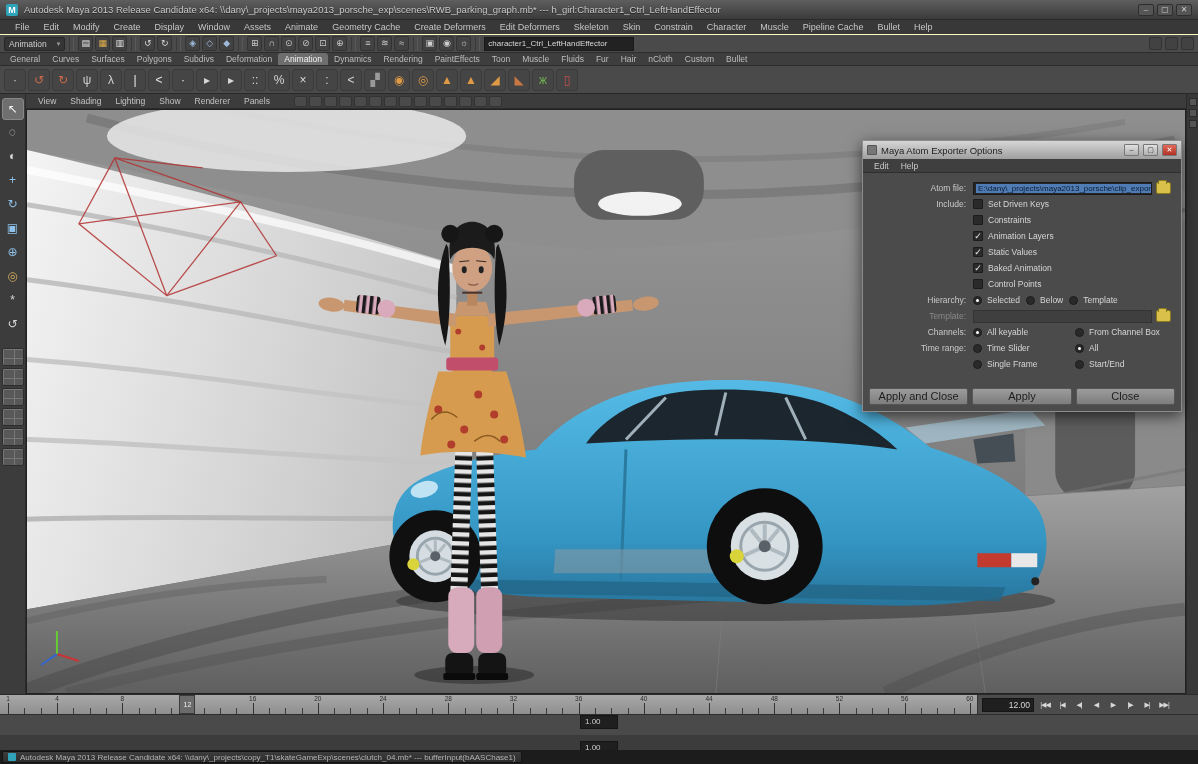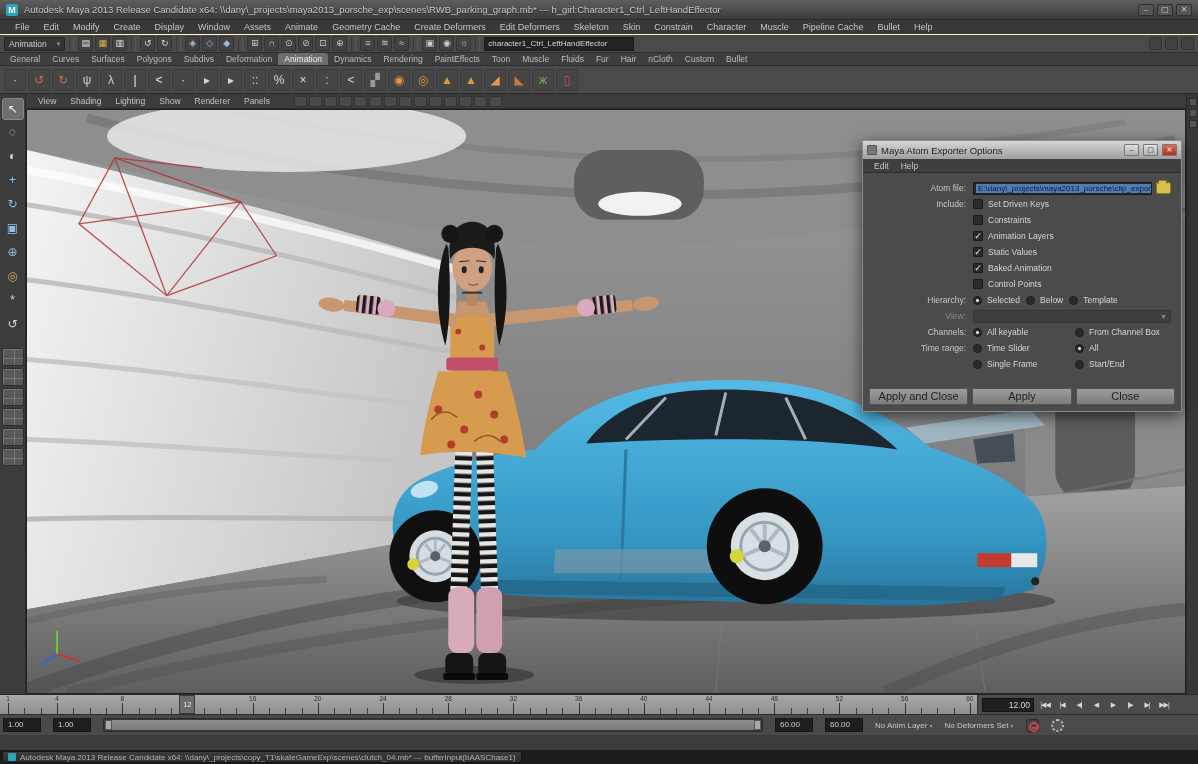--- a/index.html
+++ b/index.html
@@ -74,21 +74,21 @@
   .ticklab { position:absolute; top:0; font-size:6.5px; color:#2e2e2e; transform:translateX(-50%);}
   #frame-marker { position:absolute; top:0; bottom:0; width:16px; background:#6b6b6b;
     border:1px solid #3a3a3a; color:#f0f0f0; font-size:7px; text-align:center; line-height:18px;}
   #tl-right { flex:1; display:flex; align-items:center; gap:3px; padding:0 4px;}
   #current-time { width:52px; height:14px; background:#1f1f1f; border:1px solid #151515;
     color:#d8d8d8; font-size:8.5px; text-align:right; padding:0 3px; line-height:12px;}
   .pb-btn { min-width:16px; height:15px; color:#d8d8d8; font-size:7px; line-height:15px;
     text-align:center; letter-spacing:-1px; white-space:nowrap;}
 
   #rangerow { top:714px; height:21px; background:#4a4a4a; display:flex; align-items:center;
-    padding:0 3px; gap:12px; border-top:1px solid #2e2e2e;}
+    padding:0 3px; gap:12px; border-top:1px solid #2e2e2e;flex-direction:column;}
   .rfield { height:14px; background:#1f1f1f; border:1px solid #151515; color:#cfcfcf;
     font-size:8px; line-height:12px; padding:0 4px; min-width:38px; text-align:left;}
   #range-track { position:relative; width:600px; flex:1; max-width:660px; height:14px;
     background:#3a3a3a; border:1px solid #2a2a2a; border-radius:2px;}
   #range-bar { position:absolute; left:1px; right:1px; top:1px; bottom:1px;
     background:linear-gradient(#909090,#7a7a7a); border-radius:2px;}
   .range-handle { position:absolute; top:0; bottom:0; width:7px; background:#a8a8a8;
     border:1px solid #555;}
   .tl-menu { color:#c8c8c8; font-size:8px; white-space:nowrap; display:flex; align-items:center; gap:2px;}
   .tl-menu .car { font-size:6px; color:#999;}
@@ -565,27 +565,26 @@
           <span class="ropt">
             <span class="radio"></span>
             <span class="rlab">Below</span>
           </span>
           <span class="ropt">
             <span class="radio"></span>
             <span class="rlab">Template</span>
           </span>
         </div>
 
-
       <div class="frow">
-        <div class="flabel dim">View:</div>
-        <div class="dropdown">
-          <span>▼</span>
-        </div>
-      </div>
+        <div class="flabel dim">Template:</div>
+        <div class="tfield disabled"></div>
+        <div class="folder-btn"></div>
+      </div>
+
 
       <div class="frow" id="channels-row">
         <div class="flabel">Channels:</div>
       <span class="ropt col2">
             <span class="radio sel"></span>
             <span class="rlab">All keyable</span>
           </span>
           <span class="ropt">
             <span class="radio"></span>
             <span class="rlab">From Channel Box</span>

